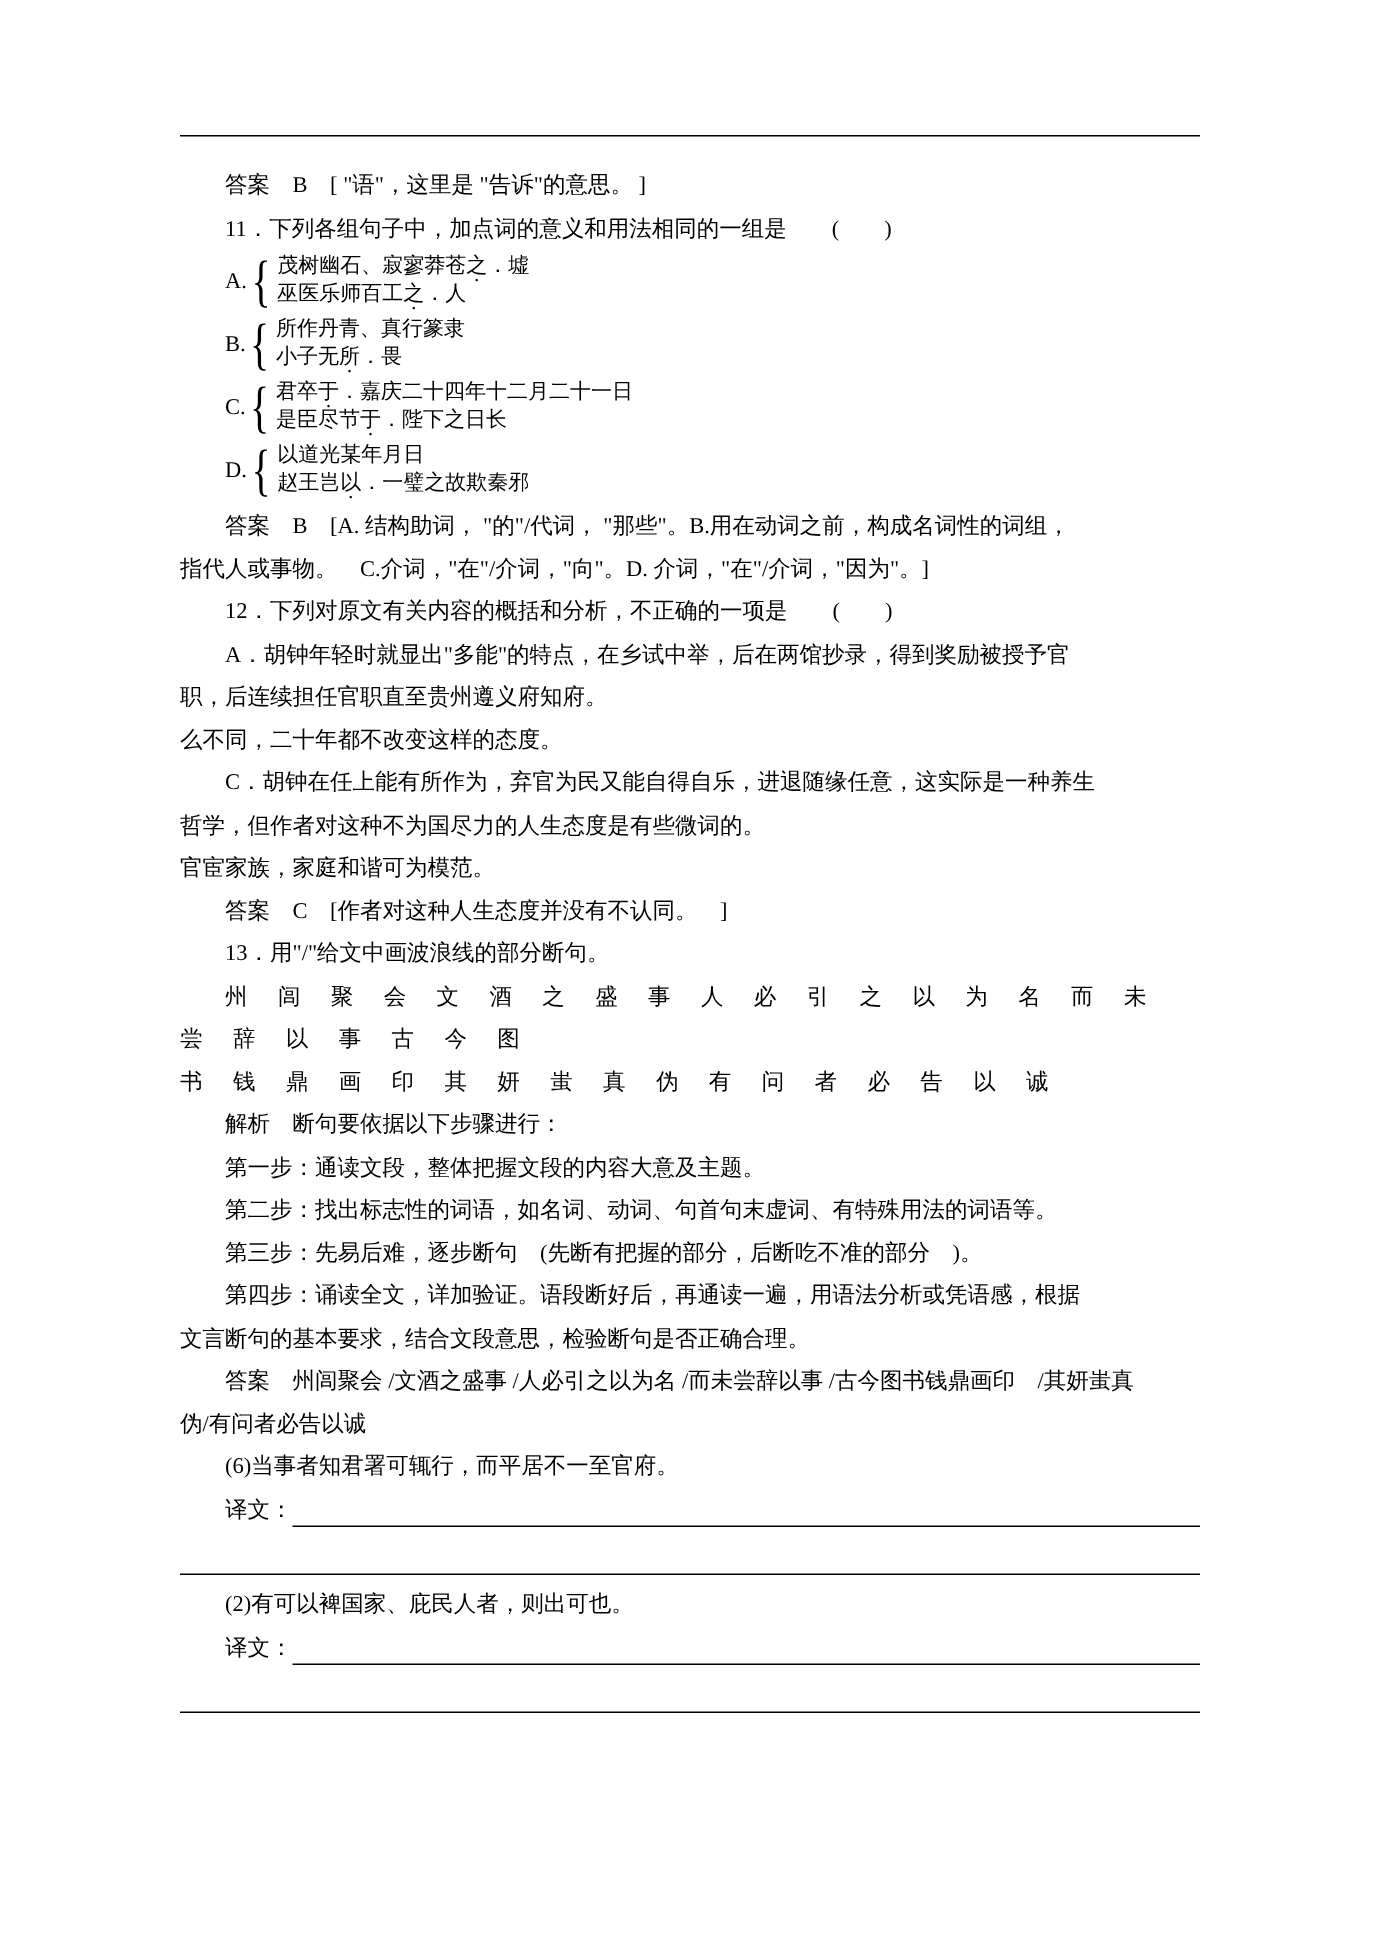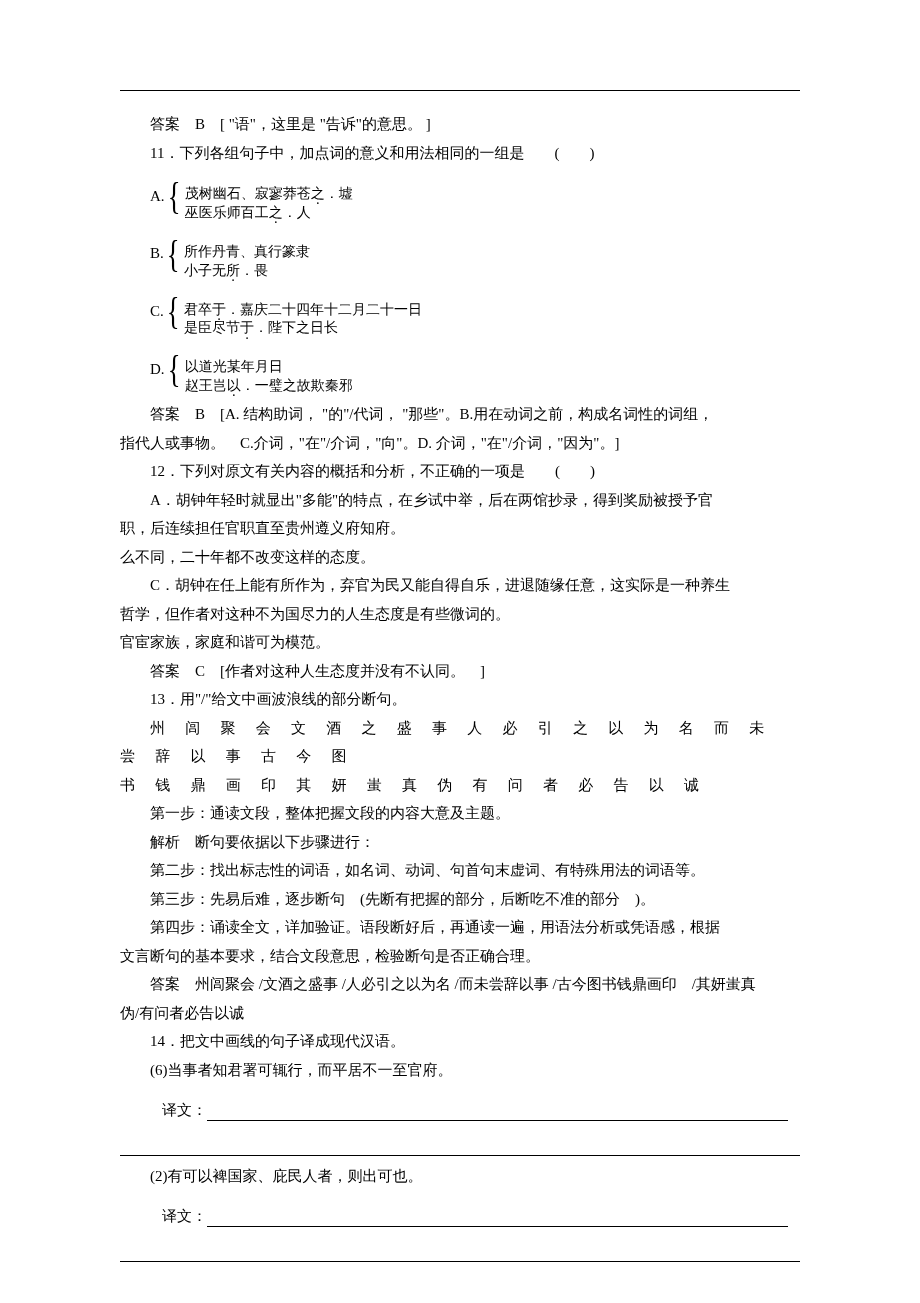--- a/index.html
+++ b/index.html
@@ -51,40 +51,39 @@
     font-family: "SimSun", serif;
     margin: 0 2px 0 0;
     transform: scaleX(0.7);
     display: inline-block;
   }
   .brace-lines {
     display: flex;
     flex-direction: column;
     font-size: 14px;
     line-height: 1.35;
-    margin-top: 16px;
   }
   .dot {
     position: relative;
     display: inline-block;
   }
   .dot::after {
     content: "·";
     position: absolute;
     left: 50%;
     transform: translateX(-50%);
     bottom: -0.72em;
     font-size: 14px;
   }
   .spaced {
     letter-spacing: 0.6em;
   }
   .fill-row {
     display: flex;
-    margin: 12px;
+    margin: 0;
     text-indent: 2em;
   }
   .fill-label {
     white-space: nowrap;
     flex-shrink: 0;
   }
   .fill-line {
     flex: 1;
     border-bottom: 1px solid #000;
     height: 1.2em;
@@ -151,30 +150,29 @@
     <p class="para-no-indent">职，后连续担任官职直至贵州遵义府知府。</p>
     <p class="para-no-indent">么不同，二十年都不改变这样的态度。</p>
     <p class="para">C．胡钟在任上能有所作为，弃官为民又能自得自乐，进退随缘任意，这实际是一种养生</p>
     <p class="para-no-indent">哲学，但作者对这种不为国尽力的人生态度是有些微词的。</p>
     <p class="para-no-indent">官宦家族，家庭和谐可为模范。</p>
     <p class="para">答案　C　[作者对这种人生态度并没有不认同。　]</p>
 
     <p class="para">13．用"/"给文中画波浪线的部分断句。</p>
     <p class="para spaced" style="letter-spacing:0.55em;">州 闾 聚 会 文 酒 之 盛 事 人 必 引 之 以 为 名 而 未 尝 辞 以 事 古 今 图</p>
     <p class="para-no-indent spaced" style="letter-spacing:0.55em;">书 钱 鼎 画 印 其 妍 蚩 真 伪 有 问 者 必 告 以 诚</p>
+    <p class="para">解析　断句要依据以下步骤进行：</p>
     <p class="para">第一步：通读文段，整体把握文段的内容大意及主题。</p>
-    <p class="para">解析　断句要依据以下步骤进行：</p>
     <p class="para">第二步：找出标志性的词语，如名词、动词、句首句末虚词、有特殊用法的词语等。</p>
     <p class="para">第三步：先易后难，逐步断句　(先断有把握的部分，后断吃不准的部分　)。</p>
     <p class="para">第四步：诵读全文，详加验证。语段断好后，再通读一遍，用语法分析或凭语感，根据</p>
     <p class="para-no-indent">文言断句的基本要求，结合文段意思，检验断句是否正确合理。</p>
     <p class="para">答案　州闾聚会 /文酒之盛事 /人必引之以为名 /而未尝辞以事 /古今图书钱鼎画印　/其妍蚩真</p>
     <p class="para-no-indent">伪/有问者必告以诚</p>
 
-    <p class="para">14．把文中画线的句子译成现代汉语。</p>
     <p class="para">(6)当事者知君署可辄行，而平居不一至官府。</p>
     <div class="fill-row">
       <span class="fill-label">译文：</span>
       <span class="fill-line"></span>
     </div>
     <div class="full-line"></div>
 
     <p class="para">(2)有可以裨国家、庇民人者，则出可也。</p>
     <div class="fill-row">
       <span class="fill-label">译文：</span>

